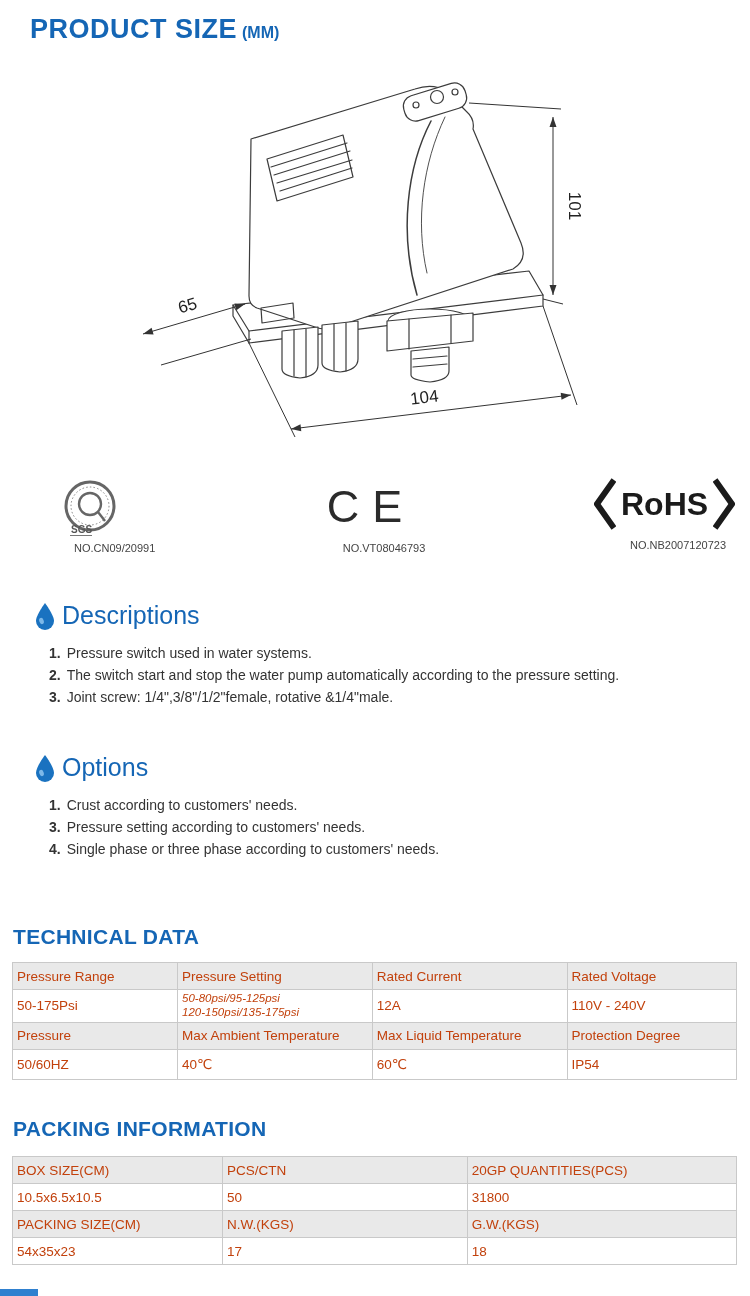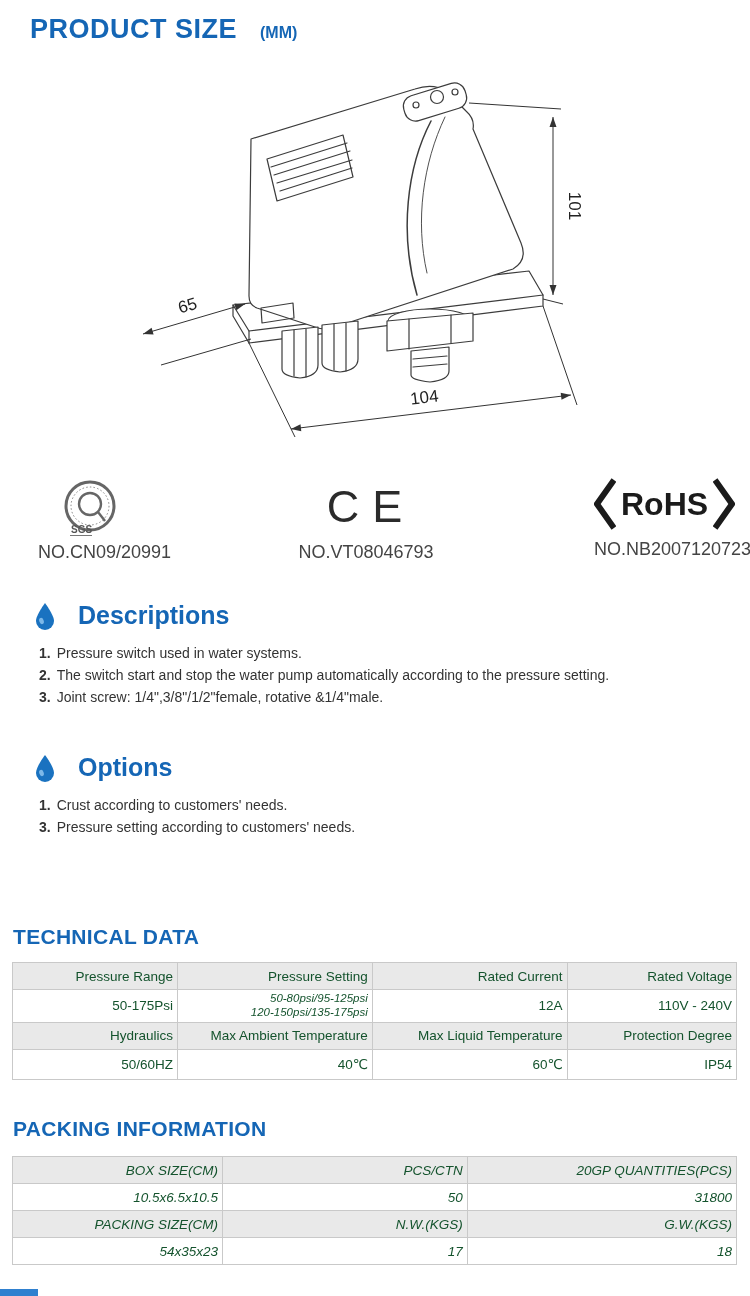--- a/index.html
+++ b/index.html
@@ -1,60 +1,60 @@
 <!DOCTYPE html>
 <html><head>
 <meta charset="utf-8">
 <style>
   * { margin:0; padding:0; box-sizing:border-box; }
   body { background:#ffffff; font-family:"Liberation Sans","DejaVu Sans",sans-serif; }
   .page { position:relative; width:750px; height:1296px; background:#fff; overflow:hidden; }
 
   
-  .title-row { position:absolute; left:30px; top:14px; display:flex; align-items:baseline; gap:23px; }
+  .title-row { position:absolute; left:30px; top:14px; display:flex; align-items:baseline; gap:5px; }
   .title-row .title { color:#1566b5; font-size:27px; font-weight:bold; letter-spacing:0.5px; }
   .title-row .unit  { color:#1566b5; font-size:16px; font-weight:bold; }
 
   
   .drawing { position:absolute; left:85px; top:75px; width:580px; height:410px; }
 
   
   .cert { position:absolute; }
-  .certno { font-size:18px; color:#444; }
+  .certno { font-size:11px; color:#444;margin-left:36px; }
   .cert-sgs { left:38px; top:478px; width:170px; }
   .cert-sgs svg { margin-left:20px; display:block; }
   .cert-sgs .certno { margin-top:0px; }
   .cert-ce { left:296px; top:484px; width:140px; text-align:center; }
   .ce-text { font-size:45px; font-weight:400; letter-spacing:13px; color:#2b2b2b; line-height:1; padding-left:10px; }
   .cert-ce .certno { margin-top:13px; }
   .cert-rohs { left:594px; top:476px; width:150px; }
   .rohs-mark { display:flex; align-items:center; gap:5px; height:56px; }
   .rohs-mark span { font-size:32px; font-weight:bold; color:#1b1b1b; }
   .cert-rohs .certno { margin-top:7px; }
 
   
   .block { position:absolute; left:35px; width:690px; }
   .block-desc { top:601px; }
   .block-opts { top:753px; }
-  .sec-heading { display:flex; align-items:center; gap:23px; color:#1566b5; font-size:25px; font-weight:bold; }
-  .items { margin-top:12px; margin-left:4px; }
+  .sec-heading { display:flex; align-items:center; gap:7px; color:#1566b5; font-size:25px; font-weight:normal; }
+  .items { margin-top:12px; margin-left:14px; }
   .item { font-size:14px; color:#333; line-height:22px; }
   .item .no { font-weight:bold; margin-right:6px; }
 
   
   .table-heading { position:absolute; left:13px; color:#1566b5; font-size:21px; font-weight:bold; letter-spacing:0.3px; }
   .th-tech { top:925px; }
   .th-pack { top:1117px; }
 
   
   table.dtable { position:absolute; left:12px; width:725px; border-collapse:collapse; table-layout:fixed; }
   table.tech { top:962px; }
-  table.pack { top:1156px;font-style:italic; }
-  .dtable td { border:1px solid #c9c9c9; text-align:right; vertical-align:middle;
-               font-size:13.5px; color:#14532d; background:#fff; padding:2px 4px; }
+  table.pack { top:1156px; }
+  .dtable td { border:1px solid #c9c9c9; text-align:left; vertical-align:middle;
+               font-size:13.5px; color:#c2410c; background:#fff; padding:2px 4px; }
   .dtable tr.hrow td { background:#e9e9e9; }
   table.tech tr { height:27px; }
   table.tech tr.r2 { height:31px; }
   table.tech tr.r4 { height:30px; }
   table.pack tr { height:27px; }
   .cell-2line div { font-size:11.5px; line-height:1.2;font-style:italic; }
 
   
   .corner-strip { position:absolute; left:0; top:1289px; width:38px; height:7px; background:#2f80cf; }
 </style>
@@ -181,20 +181,21 @@
     <h2 class="sec-heading">
       <svg width="20" height="28" viewBox="0 0 20 28">
         <path d="M10,1 C10,1 1,13 1,19 a9,9 0 0 0 18,0 C19,13 10,1 10,1 Z" fill="#1a72c0"></path>
         <ellipse cx="6.5" cy="19" rx="2.2" ry="3.2" fill="#7db8e8" transform="rotate(-20 6.5 19)"></ellipse>
       </svg>
       <span>Options</span>
     </h2>
     <div class="items">
       <div class="item"><span class="no">1.</span><span class="txt">Crust according to customers' needs.</span></div>
       <div class="item"><span class="no">3.</span><span class="txt">Pressure setting according to customers' needs.</span></div>
+      <div class="item"><span class="no">4.</span><span class="txt">Single phase or three phase according to customers' needs.</span></div>
     </div>
   </section>
 
   <h2 class="table-heading th-tech">TECHNICAL DATA</h2>
   <table class="dtable tech">
     <colgroup>
         <col style="width:22.8%">
         <col style="width:26.9%">
         <col style="width:26.9%">
         <col style="width:23.4%">
@@ -209,21 +210,21 @@
     <tr class="r2">
       <td>50-175Psi</td>
       <td class="cell-2line">
         <div>50-80psi/95-125psi</div>
         <div>120-150psi/135-175psi</div>
       </td>
       <td>12A</td>
       <td>110V - 240V</td>
     </tr>
     <tr class="hrow">
-      <td>Hydraulics</td>
+      <td>Pressure</td>
       <td>Max Ambient Temperature</td>
       <td>Max Liquid Temperature</td>
       <td>Protection Degree</td>
     </tr>
     <tr class="r4">
       <td>50/60HZ</td>
       <td>40℃</td>
       <td>60℃</td>
       <td>IP54</td>
     </tr>

